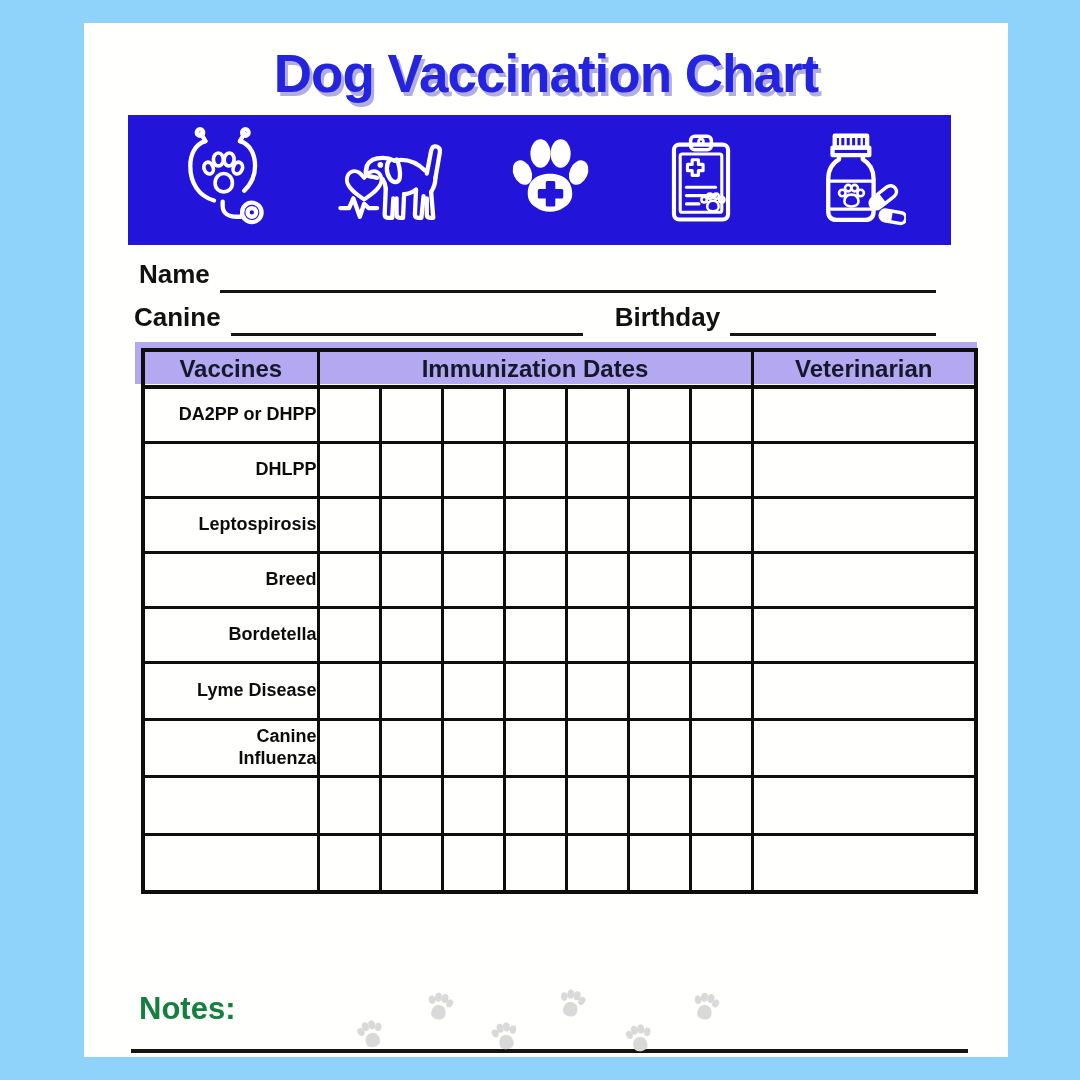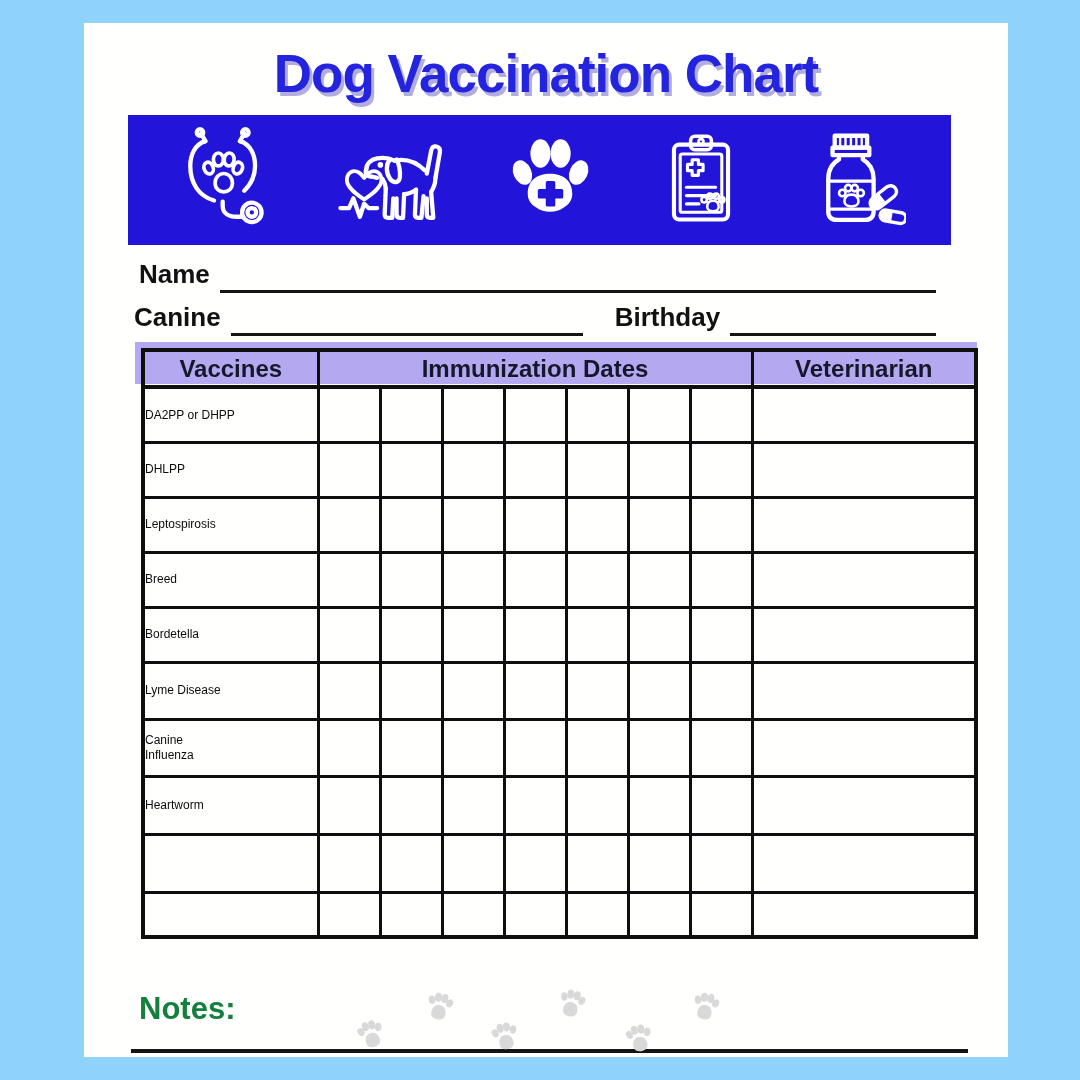--- a/index.html
+++ b/index.html
@@ -59,22 +59,22 @@
     height:33px;background:transparent;
     font-size:24px;font-weight:bold;color:#17172c;
     border-bottom-width:4px;
   }
   tbody tr{height:55px;}
   tbody tr:nth-child(n+6){height:57px;}
   tbody tr:nth-child(8),tbody tr:nth-child(9){height:58px;}
   tbody tr:nth-child(10){height:45px;}
   tbody tr:nth-child(11){height:38px;}
   td.vac{
-    text-align:left;vertical-align:middle;
-    font-size:12px;font-weight:normal;color:#0c0c0c;
+    text-align:right;vertical-align:middle;
+    font-size:18px;font-weight:bold;color:#0c0c0c;
     white-space:pre-line;line-height:1.2;
   }
   
   .notes-label{
     position:absolute;left:55px;top:968px;
     font-size:31px;font-weight:bold;color:#15803d;
   }
   .notes-line{
     position:absolute;left:47px;top:1000px;width:837px;height:26px;
     border-bottom:4px solid #141414;
@@ -307,31 +307,20 @@
             <td></td>
             <td></td>
             <td></td>
             <td></td>
             <td></td>
             <td></td>
             <td></td>
             <td></td>
           </tr>
         <tr>
-            <td class="vac">Heartworm</td>
-            <td></td>
-            <td></td>
-            <td></td>
-            <td></td>
-            <td></td>
-            <td></td>
-            <td></td>
-            <td></td>
-          </tr>
-        <tr>
             <td class="vac"></td>
             <td></td>
             <td></td>
             <td></td>
             <td></td>
             <td></td>
             <td></td>
             <td></td>
             <td></td>
           </tr>

